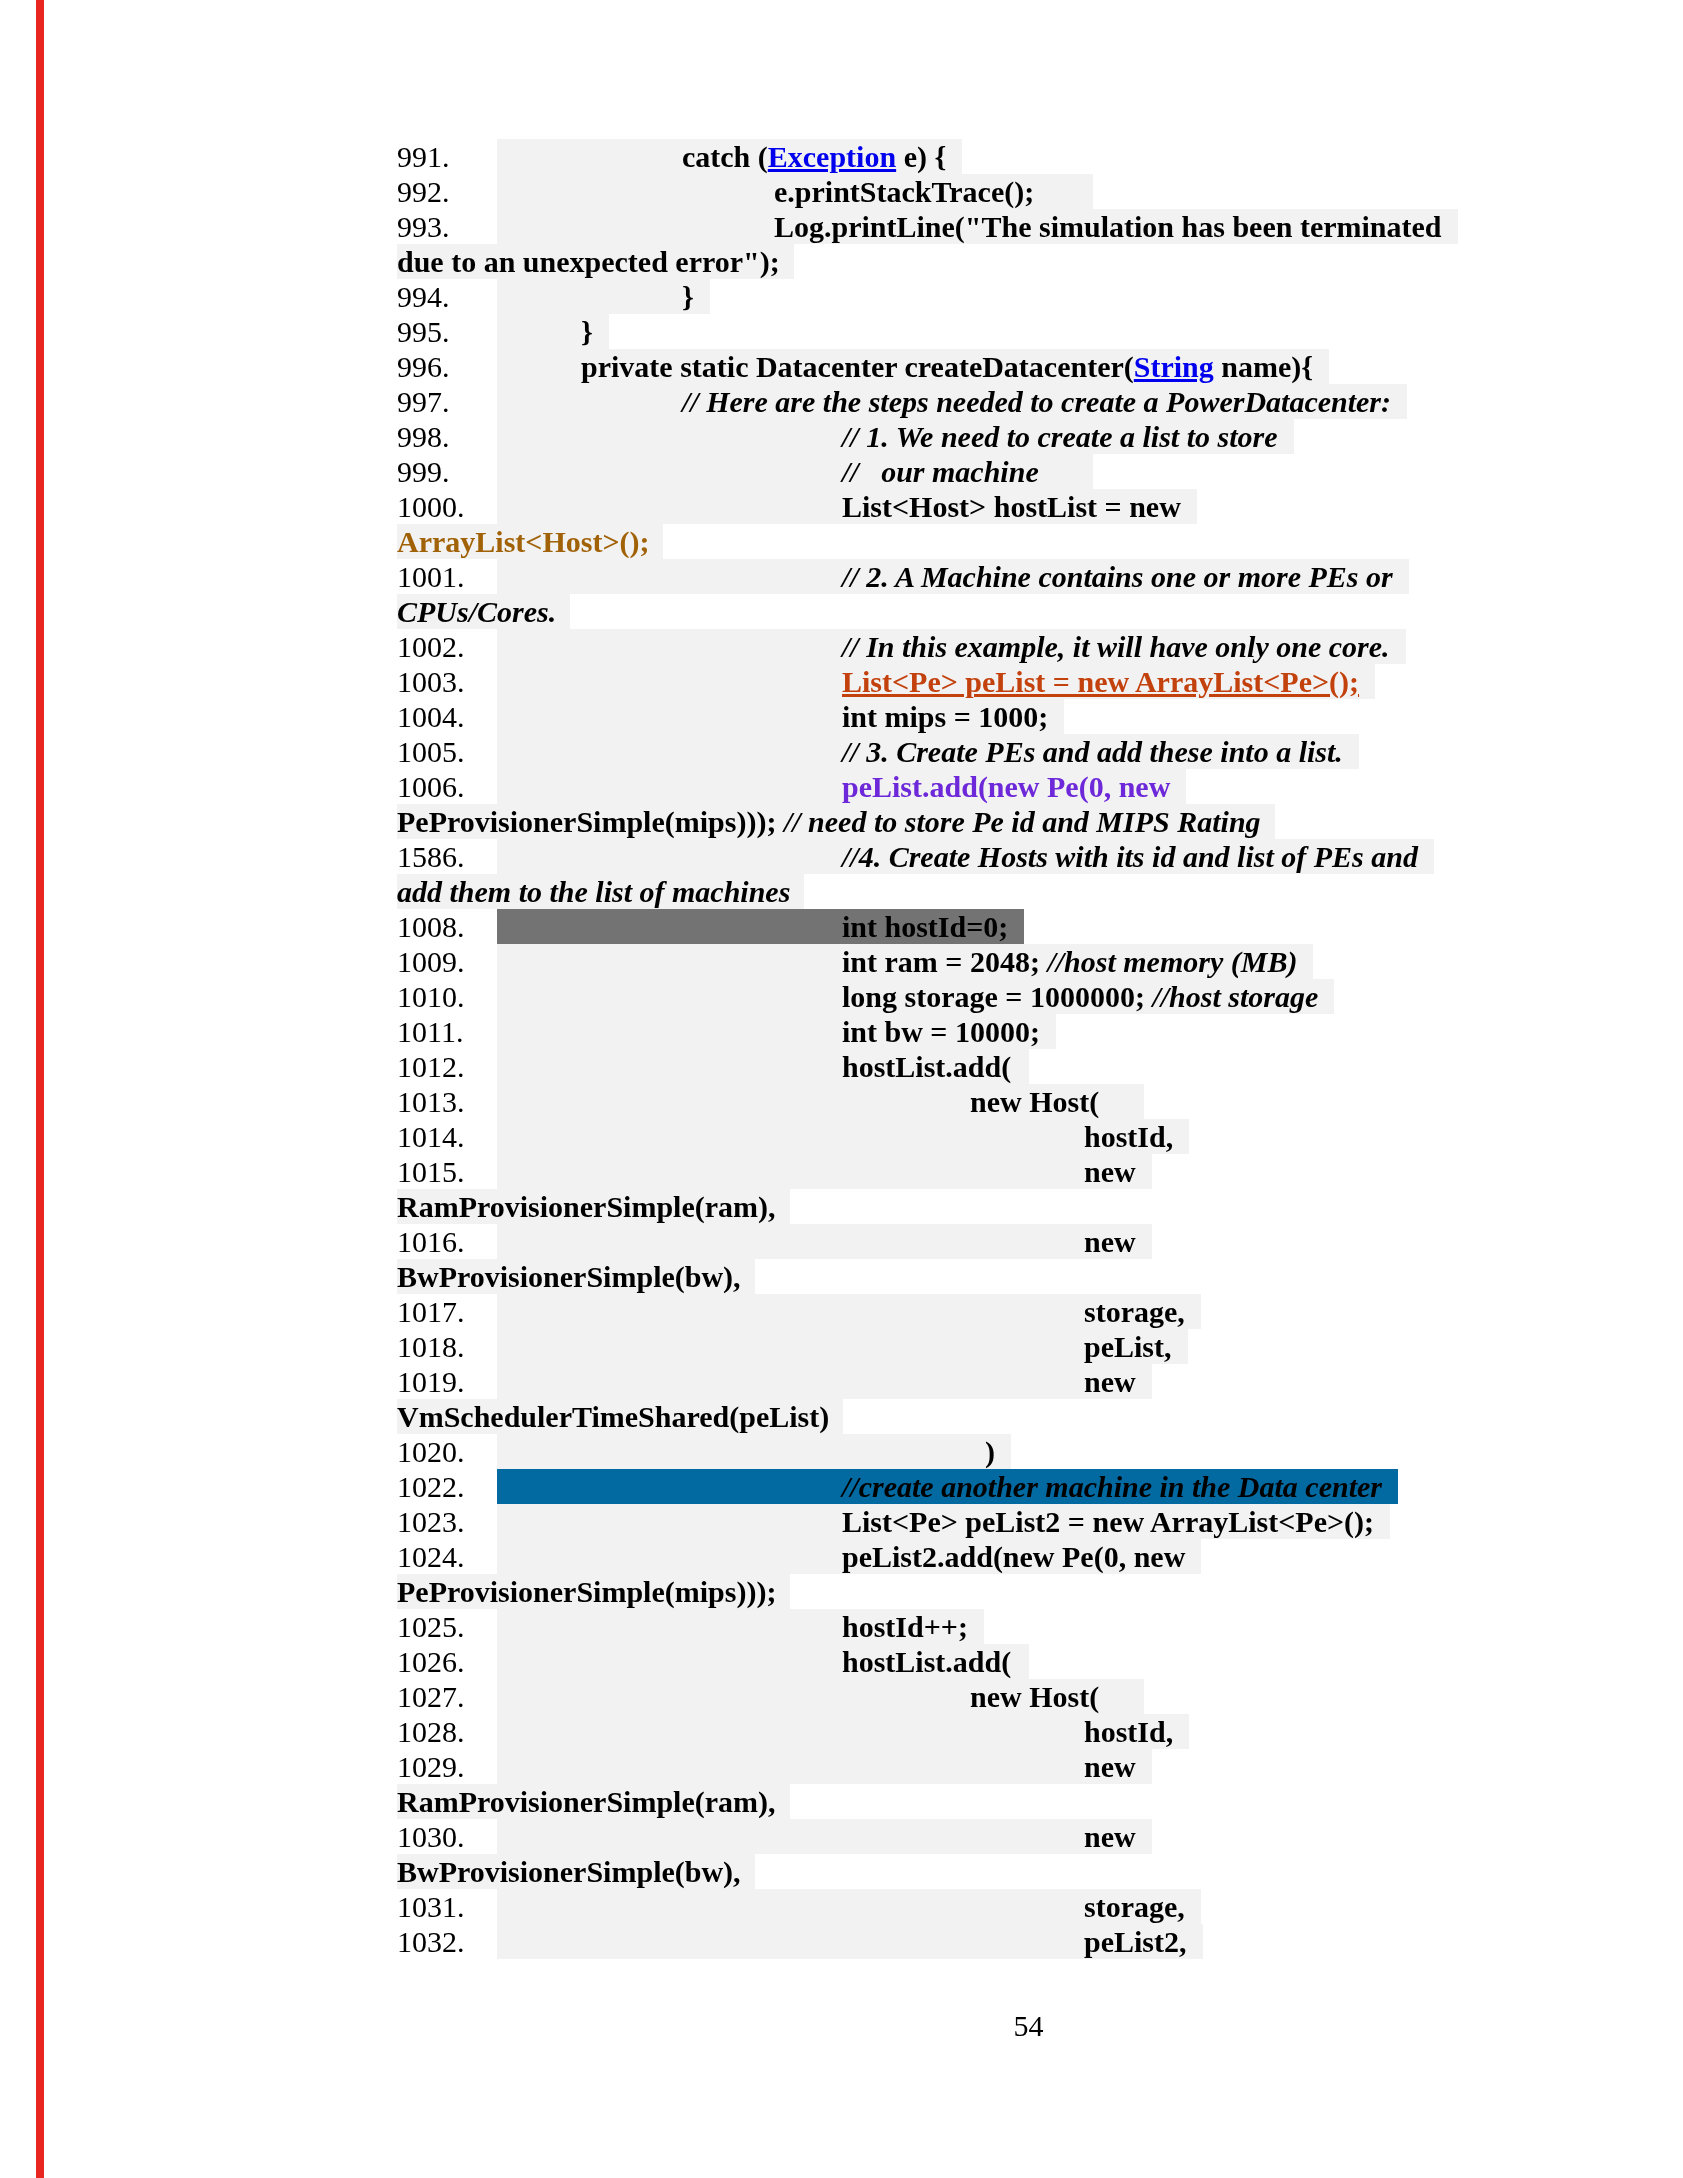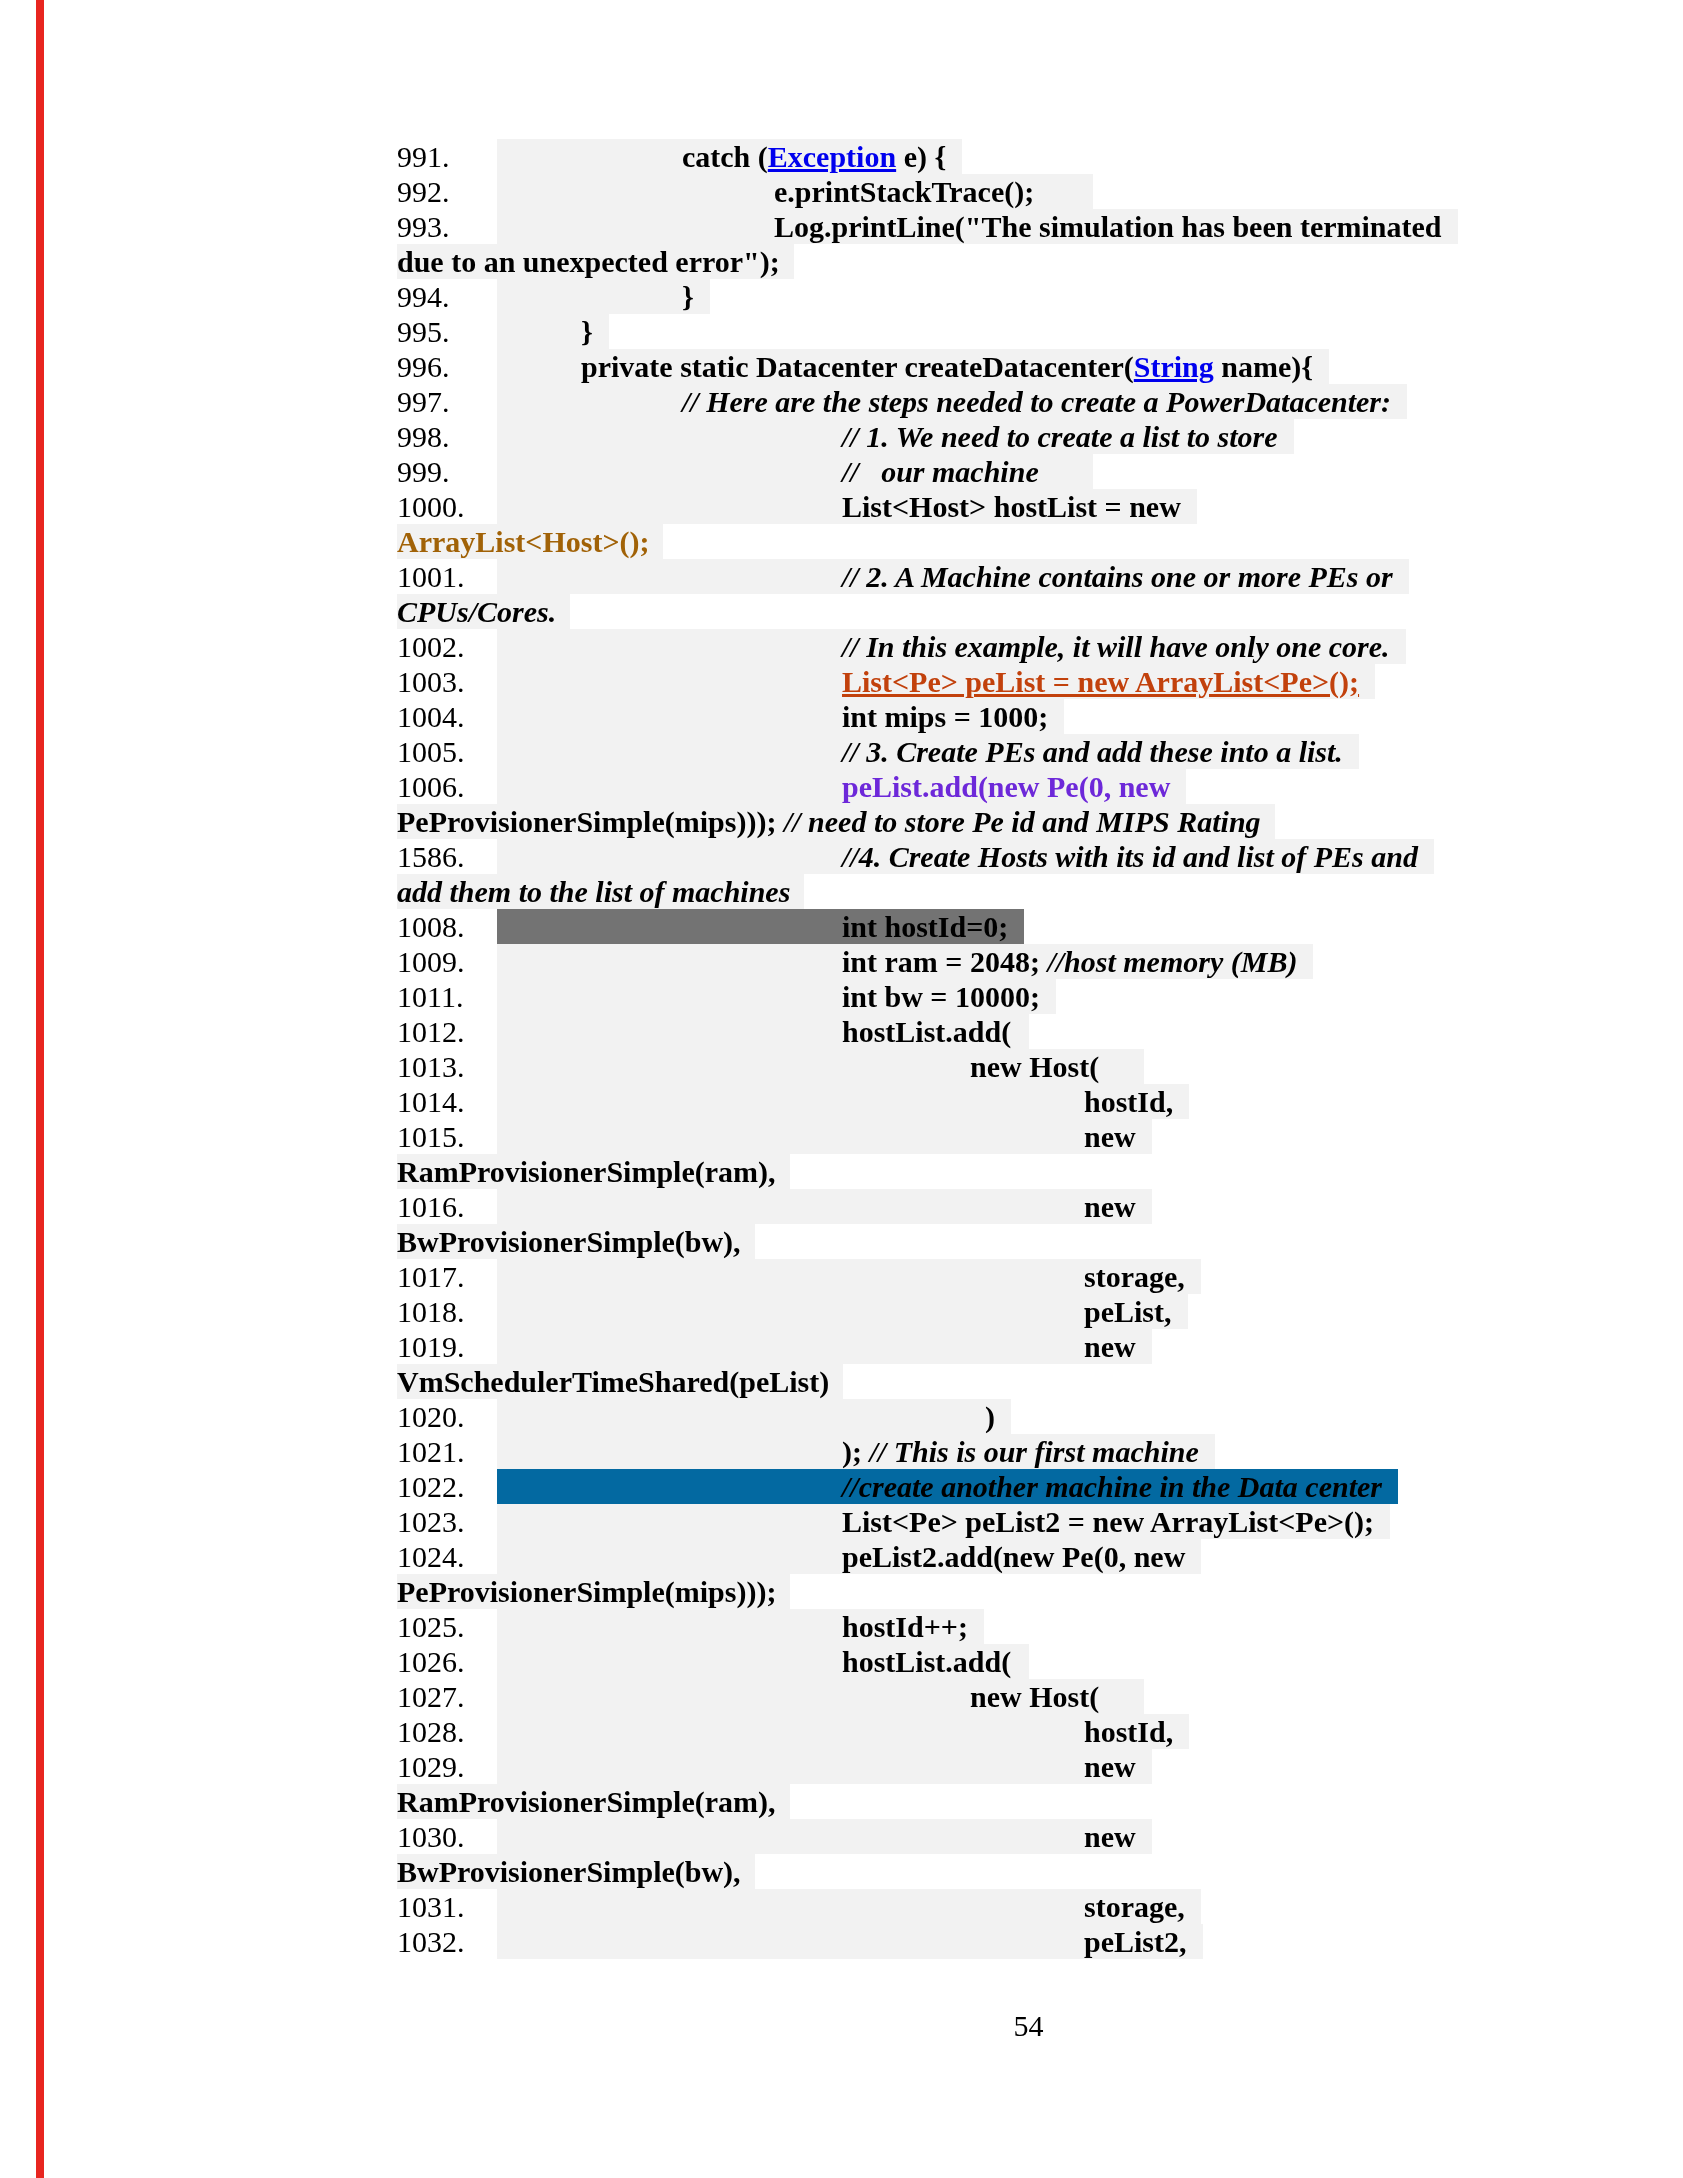--- a/index.html
+++ b/index.html
@@ -58,34 +58,34 @@
     <div class="row"><span class="num">1002.</span><span class="hl" style="background: rgb(242, 242, 242); padding-left: 345px; padding-right: 16px;"><span class="codeseg seg-comment" style="color: rgb(0, 0, 0);">// In this example, it will have only one core.</span></span></div>
     <div class="row"><span class="num">1003.</span><span class="hl" style="background: rgb(242, 242, 242); padding-left: 345px; padding-right: 16px;"><span class="codeseg seg-code" style="color: #c2410c; text-decoration: underline;">List&lt;Pe&gt; peList = new ArrayList&lt;Pe&gt;();</span></span></div>
     <div class="row"><span class="num">1004.</span><span class="hl" style="background: rgb(242, 242, 242); padding-left: 345px; padding-right: 16px;"><span class="codeseg seg-code" style="color: rgb(0, 0, 0);">int mips = 1000;</span></span></div>
     <div class="row"><span class="num">1005.</span><span class="hl" style="background: rgb(242, 242, 242); padding-left: 345px; padding-right: 16px;"><span class="codeseg seg-comment" style="color: rgb(0, 0, 0);">// 3. Create PEs and add these into a list.</span></span></div>
     <div class="row"><span class="num">1006.</span><span class="hl" style="background: rgb(242, 242, 242); padding-left: 345px; padding-right: 16px;"><span class="codeseg seg-code" style="color: #6d28d9;">peList.add(new Pe(0, new</span></span></div>
     <div class="row"><span class="hl" style="background: rgb(242, 242, 242); padding-left: 0px; padding-right: 14px;"><span class="codeseg seg-code" style="color: rgb(0, 0, 0);">PeProvisionerSimple(mips))); </span><span class="codeseg seg-comment" style="color: rgb(0, 0, 0);">// need to store Pe id and MIPS Rating</span></span></div>
     <div class="row"><span class="num">1586.</span><span class="hl" style="background: rgb(242, 242, 242); padding-left: 345px; padding-right: 16px;"><span class="codeseg seg-comment" style="color: rgb(0, 0, 0);">//4. Create Hosts with its id and list of PEs and</span></span></div>
     <div class="row"><span class="hl" style="background: rgb(242, 242, 242); padding-left: 0px; padding-right: 14px;"><span class="codeseg seg-comment" style="color: rgb(0, 0, 0);">add them to the list of machines</span></span></div>
     <div class="row"><span class="num">1008.</span><span class="hl" style="background: #737373; padding-left: 345px; padding-right: 16px;"><span class="codeseg seg-code" style="color: rgb(0, 0, 0);">int hostId=0;</span></span></div>
     <div class="row"><span class="num">1009.</span><span class="hl" style="background: rgb(242, 242, 242); padding-left: 345px; padding-right: 16px;"><span class="codeseg seg-code" style="color: rgb(0, 0, 0);">int ram = 2048; </span><span class="codeseg seg-comment" style="color: rgb(0, 0, 0); text-align: center;">//host memory (MB)</span></span></div>
+    <div class="row"><span class="num">1010.</span><span class="hl" style="background: rgb(242, 242, 242); padding-left: 345px; padding-right: 16px;"><span class="codeseg seg-code" style="color: rgb(0, 0, 0);">long storage = 1000000; </span><span class="codeseg seg-comment" style="color: rgb(0, 0, 0);">//host storage</span></span></div>
     <div class="row"><span class="num">1011.</span><span class="hl" style="background: rgb(242, 242, 242); padding-left: 345px; padding-right: 16px;"><span class="codeseg seg-code" style="color: rgb(0, 0, 0);">int bw = 10000;</span></span></div>
     <div class="row"><span class="num">1012.</span><span class="hl" style="background: rgb(242, 242, 242); padding-left: 345px; padding-right: 18px;"><span class="codeseg seg-code" style="color: rgb(0, 0, 0);">hostList.add(</span></span></div>
     <div class="row"><span class="num">1013.</span><span class="hl" style="background: rgb(242, 242, 242); padding-left: 473px; padding-right: 45px;"><span class="codeseg seg-code" style="color: rgb(0, 0, 0);">new Host(</span></span></div>
     <div class="row"><span class="num">1014.</span><span class="hl" style="background: rgb(242, 242, 242); padding-left: 587px; padding-right: 16px;"><span class="codeseg seg-code" style="color: rgb(0, 0, 0);">hostId,</span></span></div>
     <div class="row"><span class="num">1015.</span><span class="hl" style="background: rgb(242, 242, 242); padding-left: 587px; padding-right: 16px;"><span class="codeseg seg-code" style="color: rgb(0, 0, 0);">new</span></span></div>
     <div class="row"><span class="hl" style="background: rgb(242, 242, 242); padding-left: 0px; padding-right: 14px;"><span class="codeseg seg-code" style="color: rgb(0, 0, 0);">RamProvisionerSimple(ram),</span></span></div>
     <div class="row"><span class="num">1016.</span><span class="hl" style="background: rgb(242, 242, 242); padding-left: 587px; padding-right: 16px;"><span class="codeseg seg-code" style="color: rgb(0, 0, 0);">new</span></span></div>
     <div class="row"><span class="hl" style="background: rgb(242, 242, 242); padding-left: 0px; padding-right: 14px;"><span class="codeseg seg-code" style="color: rgb(0, 0, 0);">BwProvisionerSimple(bw),</span></span></div>
     <div class="row"><span class="num">1017.</span><span class="hl" style="background: rgb(242, 242, 242); padding-left: 587px; padding-right: 16px;"><span class="codeseg seg-code" style="color: rgb(0, 0, 0);">storage,</span></span></div>
     <div class="row"><span class="num">1018.</span><span class="hl" style="background: rgb(242, 242, 242); padding-left: 587px; padding-right: 16px;"><span class="codeseg seg-code" style="color: rgb(0, 0, 0);">peList,</span></span></div>
     <div class="row"><span class="num">1019.</span><span class="hl" style="background: rgb(242, 242, 242); padding-left: 587px; padding-right: 16px;"><span class="codeseg seg-code" style="color: rgb(0, 0, 0);">new</span></span></div>
     <div class="row"><span class="hl" style="background: rgb(242, 242, 242); padding-left: 0px; padding-right: 14px;"><span class="codeseg seg-code" style="color: rgb(0, 0, 0);">VmSchedulerTimeShared(peList)</span></span></div>
     <div class="row"><span class="num">1020.</span><span class="hl" style="background: rgb(242, 242, 242); padding-left: 488px; padding-right: 16px;"><span class="codeseg seg-code" style="color: rgb(0, 0, 0);">)</span></span></div>
-    <div class="row"><span class="num">1021.</span><span class="hl" style="background: rgb(242, 242, 242); padding-left: 345px; padding-right: 16px;"><span class="codeseg seg-code" style="color: rgb(0, 0, 0);">); </span><span class="codeseg seg-comment" style="color: rgb(0, 0, 0);">// This is our first machine</span></span></div>
     <div class="row"><span class="num">1022.</span><span class="hl" style="background: #0369a1; padding-left: 345px; padding-right: 16px;"><span class="codeseg seg-comment" style="color: rgb(0, 0, 0);">//create another machine in the Data center</span></span></div>
     <div class="row"><span class="num">1023.</span><span class="hl" style="background: rgb(242, 242, 242); padding-left: 345px; padding-right: 16px;"><span class="codeseg seg-code" style="color: rgb(0, 0, 0);">List&lt;Pe&gt; peList2 = new ArrayList&lt;Pe&gt;();</span></span></div>
     <div class="row"><span class="num">1024.</span><span class="hl" style="background: rgb(242, 242, 242); padding-left: 345px; padding-right: 16px;"><span class="codeseg seg-code" style="color: rgb(0, 0, 0);">peList2.add(new Pe(0, new</span></span></div>
     <div class="row"><span class="hl" style="background: rgb(242, 242, 242); padding-left: 0px; padding-right: 14px;"><span class="codeseg seg-code" style="color: rgb(0, 0, 0);">PeProvisionerSimple(mips)));</span></span></div>
     <div class="row"><span class="num">1025.</span><span class="hl" style="background: rgb(242, 242, 242); padding-left: 345px; padding-right: 16px;"><span class="codeseg seg-code" style="color: rgb(0, 0, 0);">hostId++;</span></span></div>
     <div class="row"><span class="num">1026.</span><span class="hl" style="background: rgb(242, 242, 242); padding-left: 345px; padding-right: 18px;"><span class="codeseg seg-code" style="color: rgb(0, 0, 0);">hostList.add(</span></span></div>
     <div class="row"><span class="num">1027.</span><span class="hl" style="background: rgb(242, 242, 242); padding-left: 473px; padding-right: 45px;"><span class="codeseg seg-code" style="color: rgb(0, 0, 0);">new Host(</span></span></div>
     <div class="row"><span class="num">1028.</span><span class="hl" style="background: rgb(242, 242, 242); padding-left: 587px; padding-right: 16px;"><span class="codeseg seg-code" style="color: rgb(0, 0, 0);">hostId,</span></span></div>
     <div class="row"><span class="num">1029.</span><span class="hl" style="background: rgb(242, 242, 242); padding-left: 587px; padding-right: 16px;"><span class="codeseg seg-code" style="color: rgb(0, 0, 0);">new</span></span></div>
     <div class="row"><span class="hl" style="background: rgb(242, 242, 242); padding-left: 0px; padding-right: 14px;"><span class="codeseg seg-code" style="color: rgb(0, 0, 0);">RamProvisionerSimple(ram),</span></span></div>

